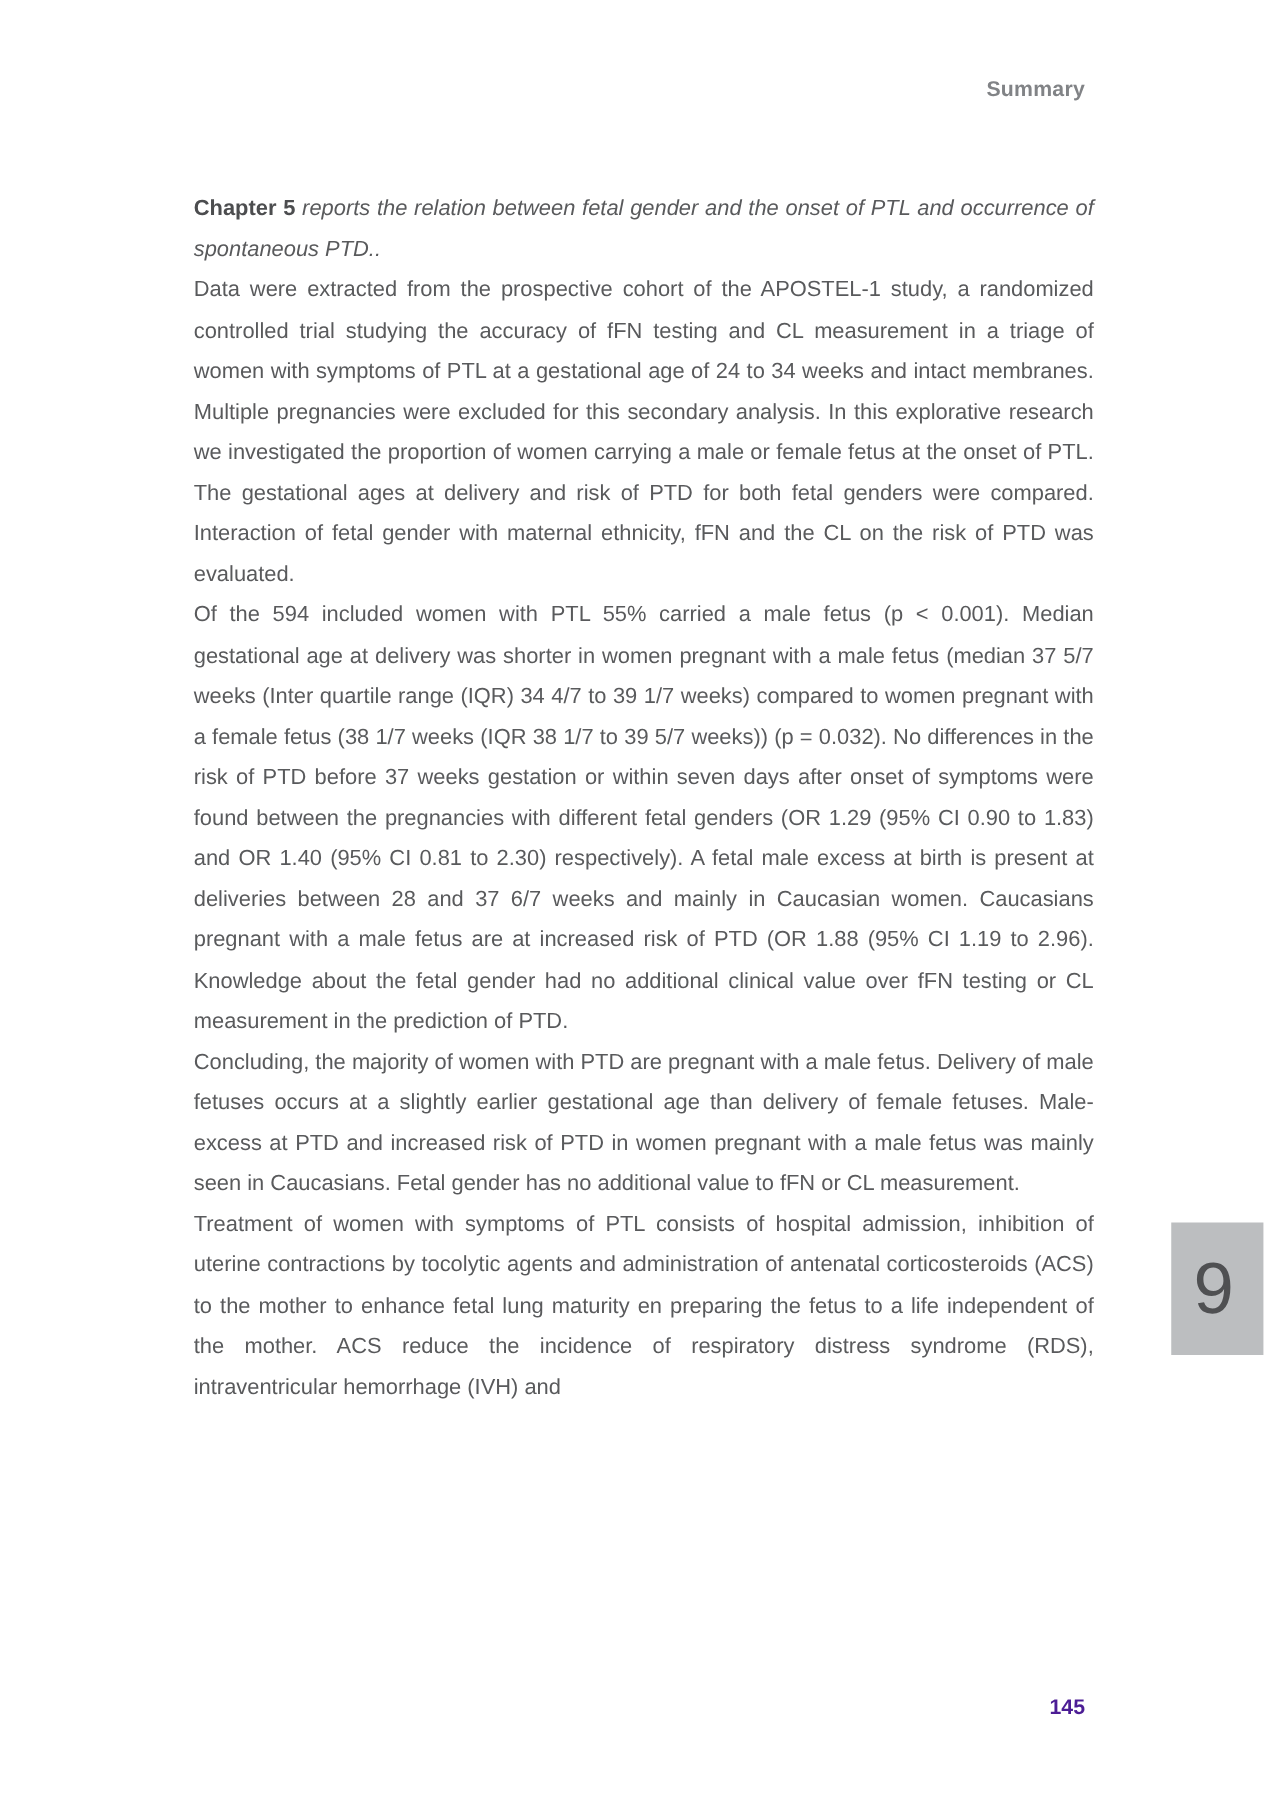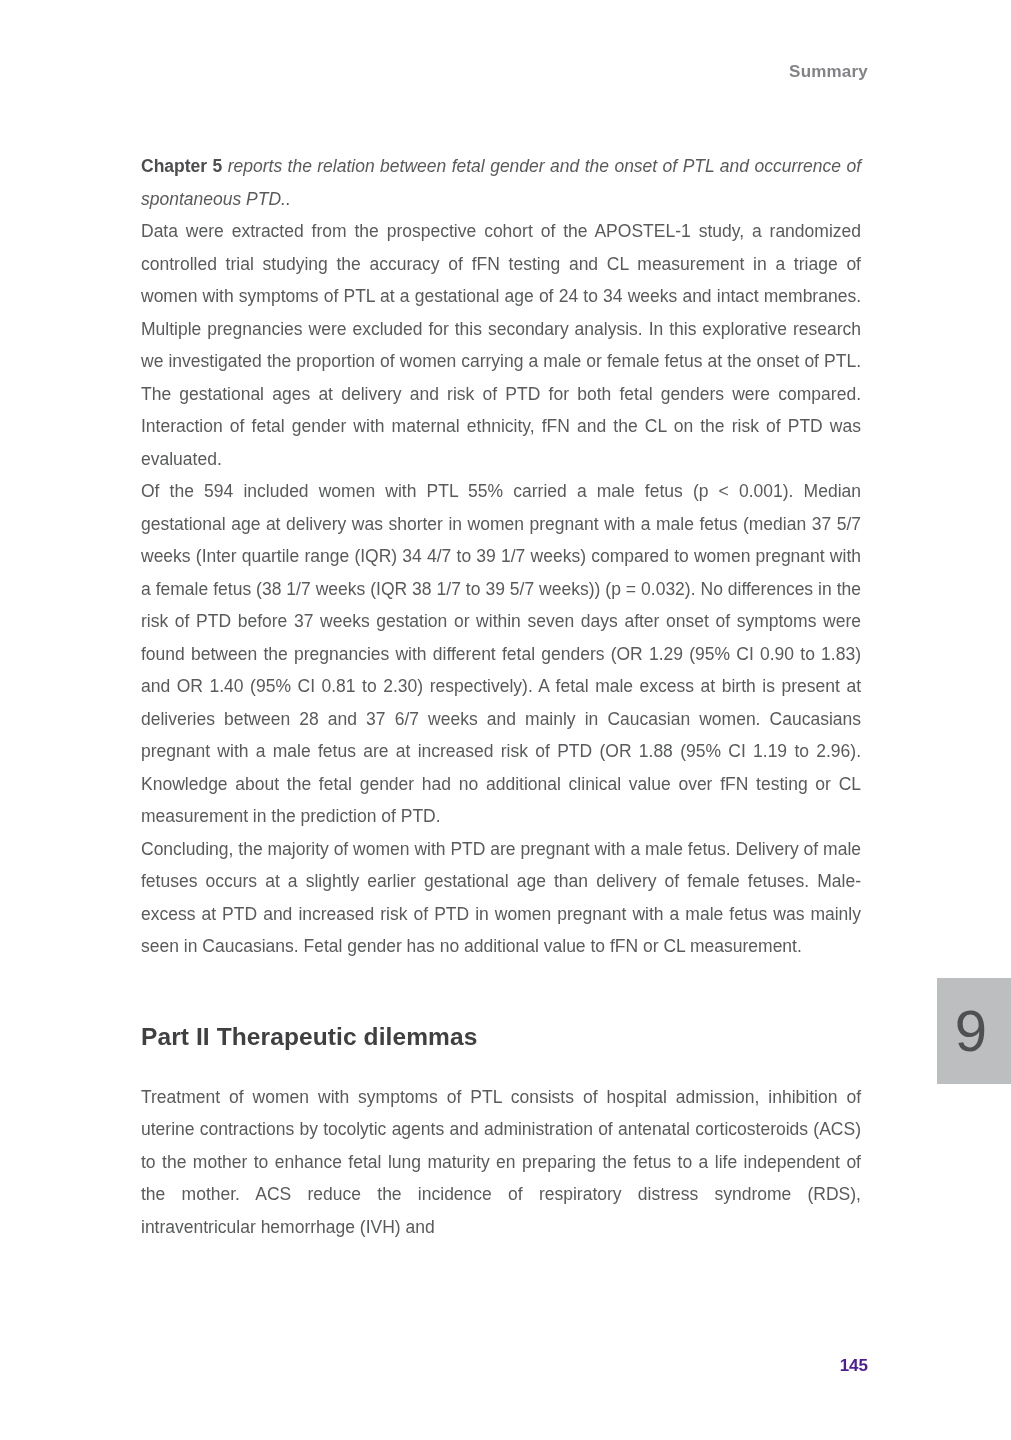--- a/index.html
+++ b/index.html
@@ -20,21 +20,21 @@
     position: absolute;
     top: 62px;
     right: 143px;
     font-size: 17px;
     font-weight: bold;
     color: #818386;
     letter-spacing: 0.2px;
   }
   .text-block {
     position: absolute;
-    left: 141px;
+    left: 155px;
     top: 150px;
     width: 720px;
   }
   p.body-par {
     margin: 0;
     font-size: 17.5px;
     line-height: 32.5px;
     text-align: justify;
     color: #595a5c;
   }
@@ -90,21 +90,20 @@
   <div class="text-block">
 
     <p class="body-par"><span class="chapter-label">Chapter 5</span><span class="chapter-intro"> reports the relation between fetal gender and the onset of PTL and occurrence of spontaneous PTD..</span></p>
 
     <p class="body-par">Data were extracted from the prospective cohort of the APOSTEL-1 study, a randomized controlled trial studying the accuracy of fFN testing and CL measurement in a triage of women with symptoms of PTL at a gestational age of 24 to 34 weeks and intact membranes. Multiple pregnancies were excluded for this secondary analysis. In this explorative research we investigated the proportion of women carrying a male or female fetus at the onset of PTL. The gestational ages at delivery and risk of PTD for both fetal genders were compared. Interaction of fetal gender with maternal ethnicity, fFN and the CL on the risk of PTD was evaluated.</p>
 
     <p class="body-par">Of the 594 included women with PTL 55% carried a male fetus (p &lt; 0.001). Median gestational age at delivery was shorter in women pregnant with a male fetus (median 37 5/7 weeks (Inter quartile range (IQR) 34 4/7 to 39 1/7 weeks) compared to women pregnant with a female fetus (38 1/7 weeks (IQR 38 1/7 to 39 5/7 weeks)) (p = 0.032). No differences in the risk of PTD before 37 weeks gestation or within seven days after onset of symptoms were found between the pregnancies with different fetal genders (OR 1.29 (95% CI 0.90 to 1.83) and OR 1.40 (95% CI 0.81 to 2.30) respectively). A fetal male excess at birth is present at deliveries between 28 and 37 6/7 weeks and mainly in Caucasian women. Caucasians pregnant with a male fetus are at increased risk of PTD (OR 1.88 (95% CI 1.19 to 2.96). Knowledge about the fetal gender had no additional clinical value over fFN testing or CL measurement in the prediction of PTD.</p>
 
     <p class="body-par">Concluding, the majority of women with PTD are pregnant with a male fetus. Delivery of male fetuses occurs at a slightly earlier gestational age than delivery of female fetuses. Male-excess at PTD and increased risk of PTD in women pregnant with a male fetus was mainly seen in Caucasians. Fetal gender has no additional value to fFN or CL measurement.</p>
 
-    <h2 class="part-heading">Part II Therapeutic dilemmas</h2>
 
     <p class="body-par">Treatment of women with symptoms of PTL consists of hospital admission, inhibition of uterine contractions by tocolytic agents and administration of antenatal corticosteroids (ACS) to the mother to enhance fetal lung maturity en preparing the fetus to a life independent of the mother. ACS reduce the incidence of respiratory distress syndrome (RDS), intraventricular hemorrhage (IVH) and</p>
 
   </div>
 
   <div class="chapter-tab">
     <span class="chapter-tab-number">9</span>
   </div>
 
   <div class="page-number">145</div>

